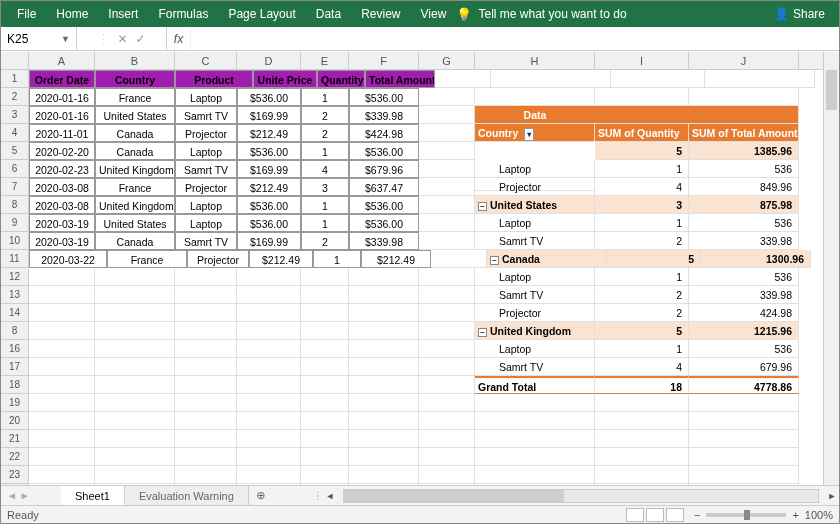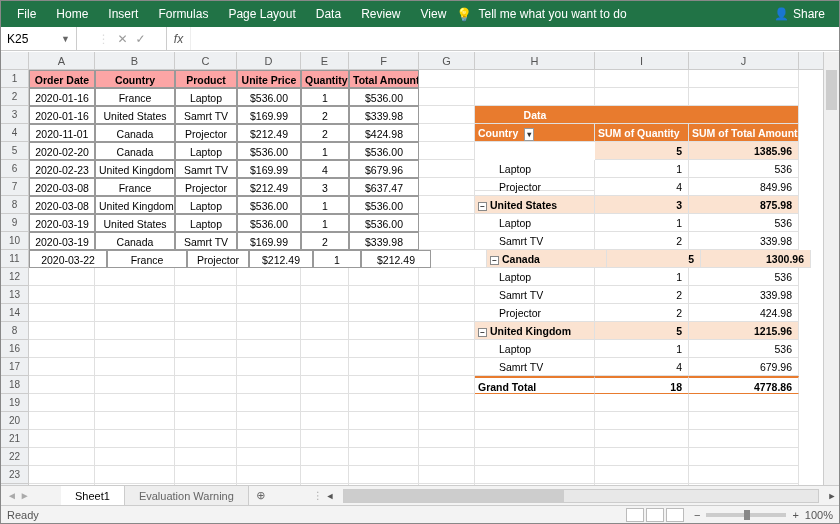--- a/index.html
+++ b/index.html
@@ -24,21 +24,21 @@
 .corner { width: 28px; border-right: 1px solid #ccc; background: #eef0f2; }
 .ch { border-right: 1px solid #ccc; text-align: center; line-height: 18px; }
 .row-area { flex: 1; overflow: hidden; position: relative; }
 .rows { position: absolute; inset: 0; }
 .row { display: flex; height: 18px; }
 .rh { width: 28px; background: #eef0f2; border-right: 1px solid #ccc; border-bottom: 1px solid #ccc; font-size: 10px; color: #555; text-align: center; line-height: 18px; flex-shrink: 0;}
 .cell { border-right: 1px solid #e0e0e0; border-bottom: 1px solid #e0e0e0; font-size: 10.5px; line-height: 18px; padding: 0 3px; overflow: hidden; white-space: nowrap; position: relative; flex-shrink: 0;}
 .vscroll { position: absolute; right: 0; top: 51px; bottom: 38px; width: 16px; background: #f0f0f0; border-left: 1px solid #ccc; }
 .vscroll .thumb { position: absolute; left: 2px; right: 2px; top: 18px; height: 40px; background: #cdcdcd; }
 
-.data-hdr { background: #fca5a5; font-weight: bold; text-align: center; border: 1px solid #999; }
+.data-hdr { background: #a21caf; font-weight: bold; text-align: center; border: 1px solid #999; }
 .data-cell { text-align: center; border: 1px solid #999; }
 
 .pivot-title { background: #e87b2e; color: #fff; font-weight: bold; text-align: center; }
 .pivot-hdr { background: #e87b2e; color: #fff; font-weight: bold; }
 .pivot-hdr .dd-icon { background: #fff; color: #333; font-size: 8px; padding: 1px 2px; margin-left: 3px; border: 1px solid #999;}
 .pivot-sub { background: #fbe3d1; font-weight: bold; }
 .pivot-row { }
 .pivot-gt { font-weight: bold; border-top: 2px solid #e87b2e; border-bottom: 1px solid #e87b2e;}
 .pivot-num { text-align: right; padding-right: 6px;}
 .collapse { display:inline-block; width:9px; height:9px; border:1px solid #888; font-size:8px; line-height:7px; text-align:center; margin-right:3px; background:#fff; color:#333; vertical-align: middle;}
@@ -110,21 +110,21 @@
         <div class="ch" style="width: 94px;">I</div>
         <div class="ch" style="width: 110px;">J</div>
       </div>
   </div>
   <div class="row-area">
     <div class="rows" id="rows">
         <div class="row">
           <div class="rh">1</div>
           <div class="cell data-hdr" style="width: 66px;">Order Date</div>
           <div class="cell data-hdr" style="width: 80px;">Country</div>
-          <div class="cell data-hdr" style="width: 62px;">Product</div>
+          <div class="cell data-hdr" style="width: 78px;">Product</div>
           <div class="cell data-hdr" style="width: 64px;">Unite Price</div>
           <div class="cell data-hdr" style="width: 48px;">Quantity</div>
           <div class="cell data-hdr" style="width: 70px;">Total Amount</div>
           <div class="cell" style="width: 56px;"></div>
           <div class="cell" style="width: 120px;"></div>
           <div class="cell" style="width: 94px;"></div>
           <div class="cell" style="width: 110px;"></div>
         </div>
         <div class="row">
           <div class="rh">2</div>

